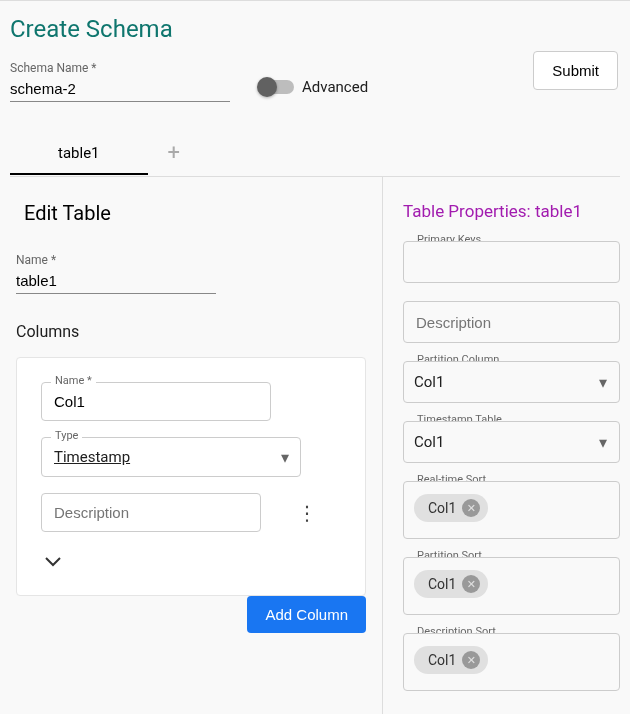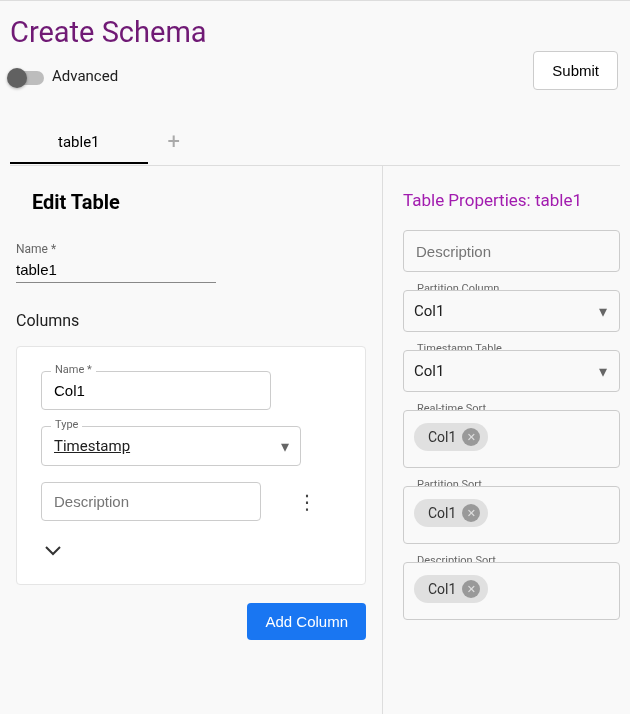--- a/index.html
+++ b/index.html
@@ -11,24 +11,24 @@
     width: 630px;
     height: 714px;
     overflow: hidden;
   }
   .header {
     padding: 8px 10px 0 10px;
     border-top: 1px solid #ddd;
     position: relative;
   }
   .page-title {
-    font-size: 29px;
+    font-size: 24px;
     font-weight: 400;
     margin: 6px 0 18px 0;
-    color: #701a75;
+    color: #0f766e;
   }
   .header-row {
     display: flex;
     align-items: flex-end;
     gap: 30px;
     position: relative;
   }
   .schema-name-field {
     width: 220px;
   }
@@ -42,21 +42,21 @@
     border: none;
     border-bottom: 1px solid #888;
     background: transparent;
     font-size: 15px;
     padding: 2px 0 4px 0;
     width: 100%;
     outline: none;
   }
   .toggle-wrap {
     display: flex;
-    align-items: flex-end;
+    align-items: center;
     gap: 8px;
     padding-bottom: 6px;
   }
   .toggle {
     width: 34px;
     height: 14px;
     background: #bdbdbd;
     border-radius: 10px;
     position: relative;
     cursor: pointer;
@@ -129,22 +129,22 @@
     border-right: 1px solid #ddd;
     overflow-y: auto;
   }
   .right-pane {
     flex: 1;
     padding: 24px 10px 16px 20px;
     overflow-y: auto;
   }
   .section-title {
     font-size: 20px;
-    font-weight: 700;
-    margin: 0 0 28px 16px;
+    font-weight: 400;
+    margin: 0 0 28px 8px;
     color: #000;
   }
   .table-name-field {
     width: 200px;
     margin-bottom: 28px;
   }
   .columns-label {
     font-size: 16px;
     color: #202020;
     margin-bottom: 16px;
@@ -215,21 +215,20 @@
   .add-column-btn {
     background: #1976f2;
     color: #fff;
     border: none;
     border-radius: 4px;
     padding: 10px 18px;
     font-size: 15px;
     font-weight: 500;
     cursor: pointer;
     float: right;
-    margin-top: 18px;
   }
   .props-title {
     font-size: 17px;
     font-weight: 400;
     margin: 0 0 20px 0;
     color: #a21caf;
   }
   .props-field {
     position: relative;
     margin-bottom: 18px;
@@ -302,20 +301,24 @@
     font-size: 15px;
     color: #202020;
   }
 </style>
 </head>
 <body>
 
 <div class="header">
   <h1 class="page-title">Create Schema</h1>
   <div class="header-row">
+    <div class="schema-name-field">
+      <label class="floating-label">Schema Name *</label>
+      <input class="underline-input" value="schema-2" style="">
+    </div>
     <div class="toggle-wrap">
       <div class="toggle">
         <div class="toggle-knob"></div>
       </div>
       <span class="toggle-label">Advanced</span>
     </div>
   </div>
   <button class="submit-btn">Submit</button>
 
   <div class="tabs">
@@ -363,20 +366,24 @@
           </svg>
       </div>
     </div>
 
     <button class="add-column-btn">Add Column</button>
   </div>
 
   <div class="right-pane">
     <h3 class="props-title">Table Properties: table1</h3>
 
+    <div class="props-field">
+      <span class="props-label">Primary Keys</span>
+      <div class="props-box"></div>
+    </div>
 
     <div class="props-field">
       <div class="props-box">
         <input placeholder="Description" style="">
       </div>
     </div>
 
     <div class="props-field">
       <span class="props-label">Partition Column</span>
       <div class="props-box">

